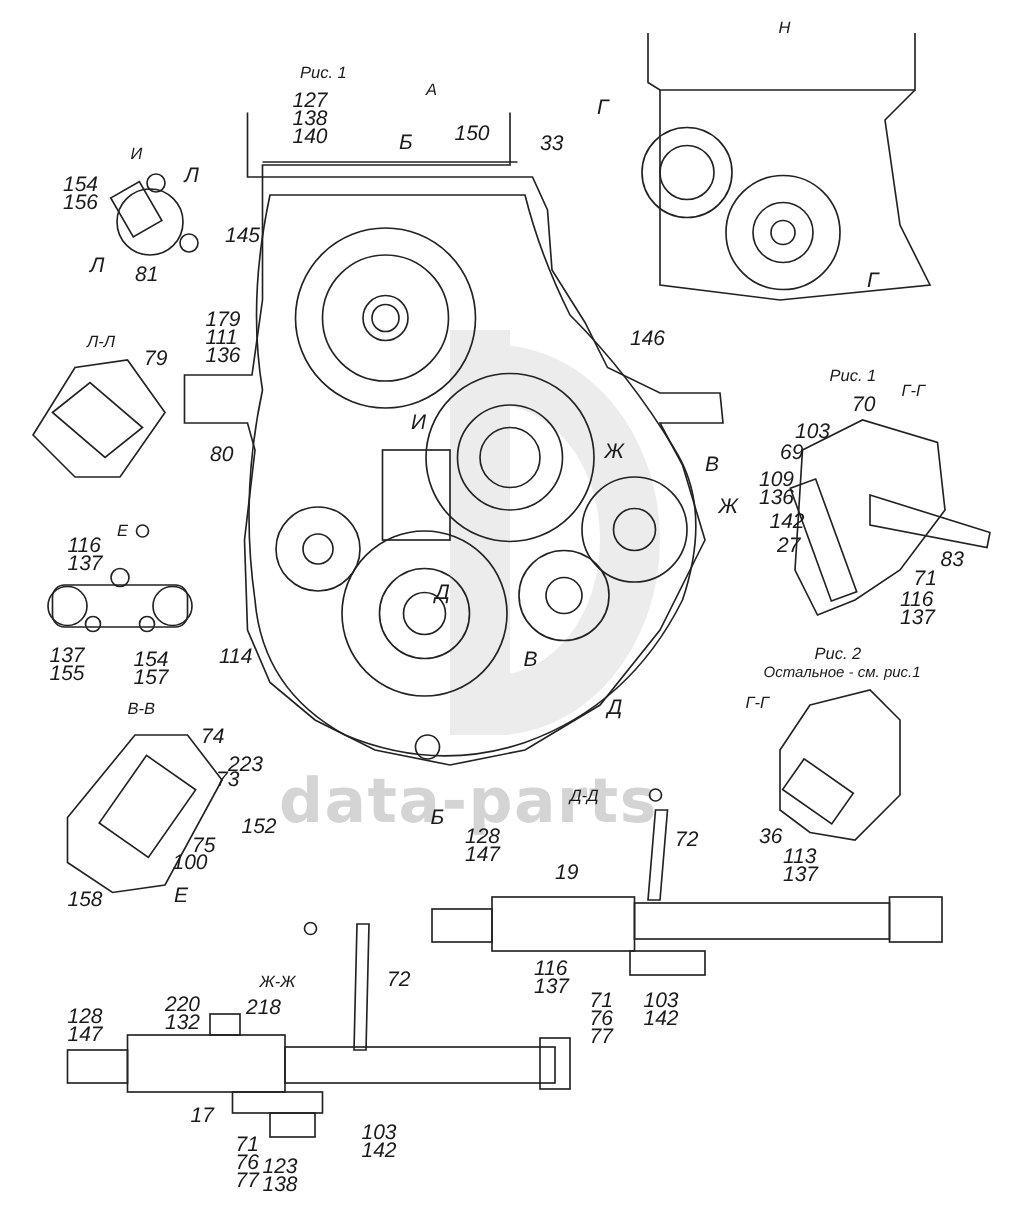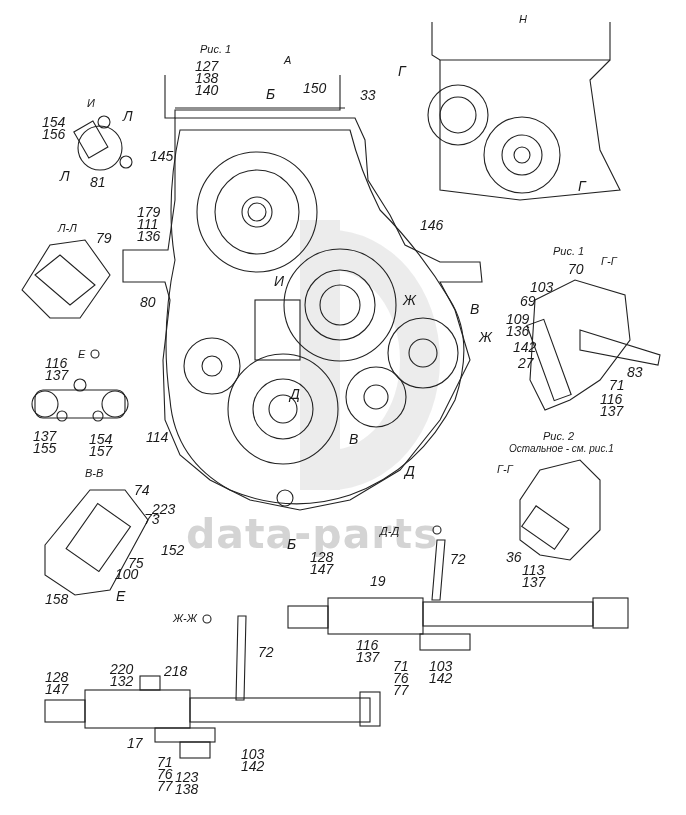--- a/index.html
+++ b/index.html
@@ -124,21 +124,21 @@
 <span class="title" style="left:87px;top:97px">И</span>
 <span class="title" style="left:58px;top:222px">Л-Л</span>
 <span class="title" style="left:78px;top:348px">Е</span>
 <span class="title" style="left:85px;top:467px">В-В</span>
 <span class="title" style="left:553px;top:245px">Рис. 1</span>
 <span class="title" style="left:601px;top:255px">Г-Г</span>
 <span class="title" style="left:543px;top:430px">Рис. 2</span>
 <span class="title" style="left:509px;top:443px;font-size:10px">Остальное - см. рис.1</span>
 <span class="title" style="left:497px;top:463px">Г-Г</span>
 <span class="title" style="left:380px;top:525px">Д-Д</span>
-<span class="title" style="left:173px;top:612px">Ж-Ж</span>
+<span class="title" style="left:173px;top:649px">Ж-Ж</span>
 
 <span class="lbl" style="left:266px;top:88px">Б</span>
 <span class="lbl" style="left:287px;top:538px">Б</span>
 <span class="lbl" style="left:470px;top:303px">В</span>
 <span class="lbl" style="left:349px;top:433px">В</span>
 <span class="lbl" style="left:403px;top:294px">Ж</span>
 <span class="lbl" style="left:479px;top:331px">Ж</span>
 <span class="lbl" style="left:290px;top:388px">Д</span>
 <span class="lbl" style="left:405px;top:465px">Д</span>
 <span class="lbl" style="left:274px;top:275px">И</span>

